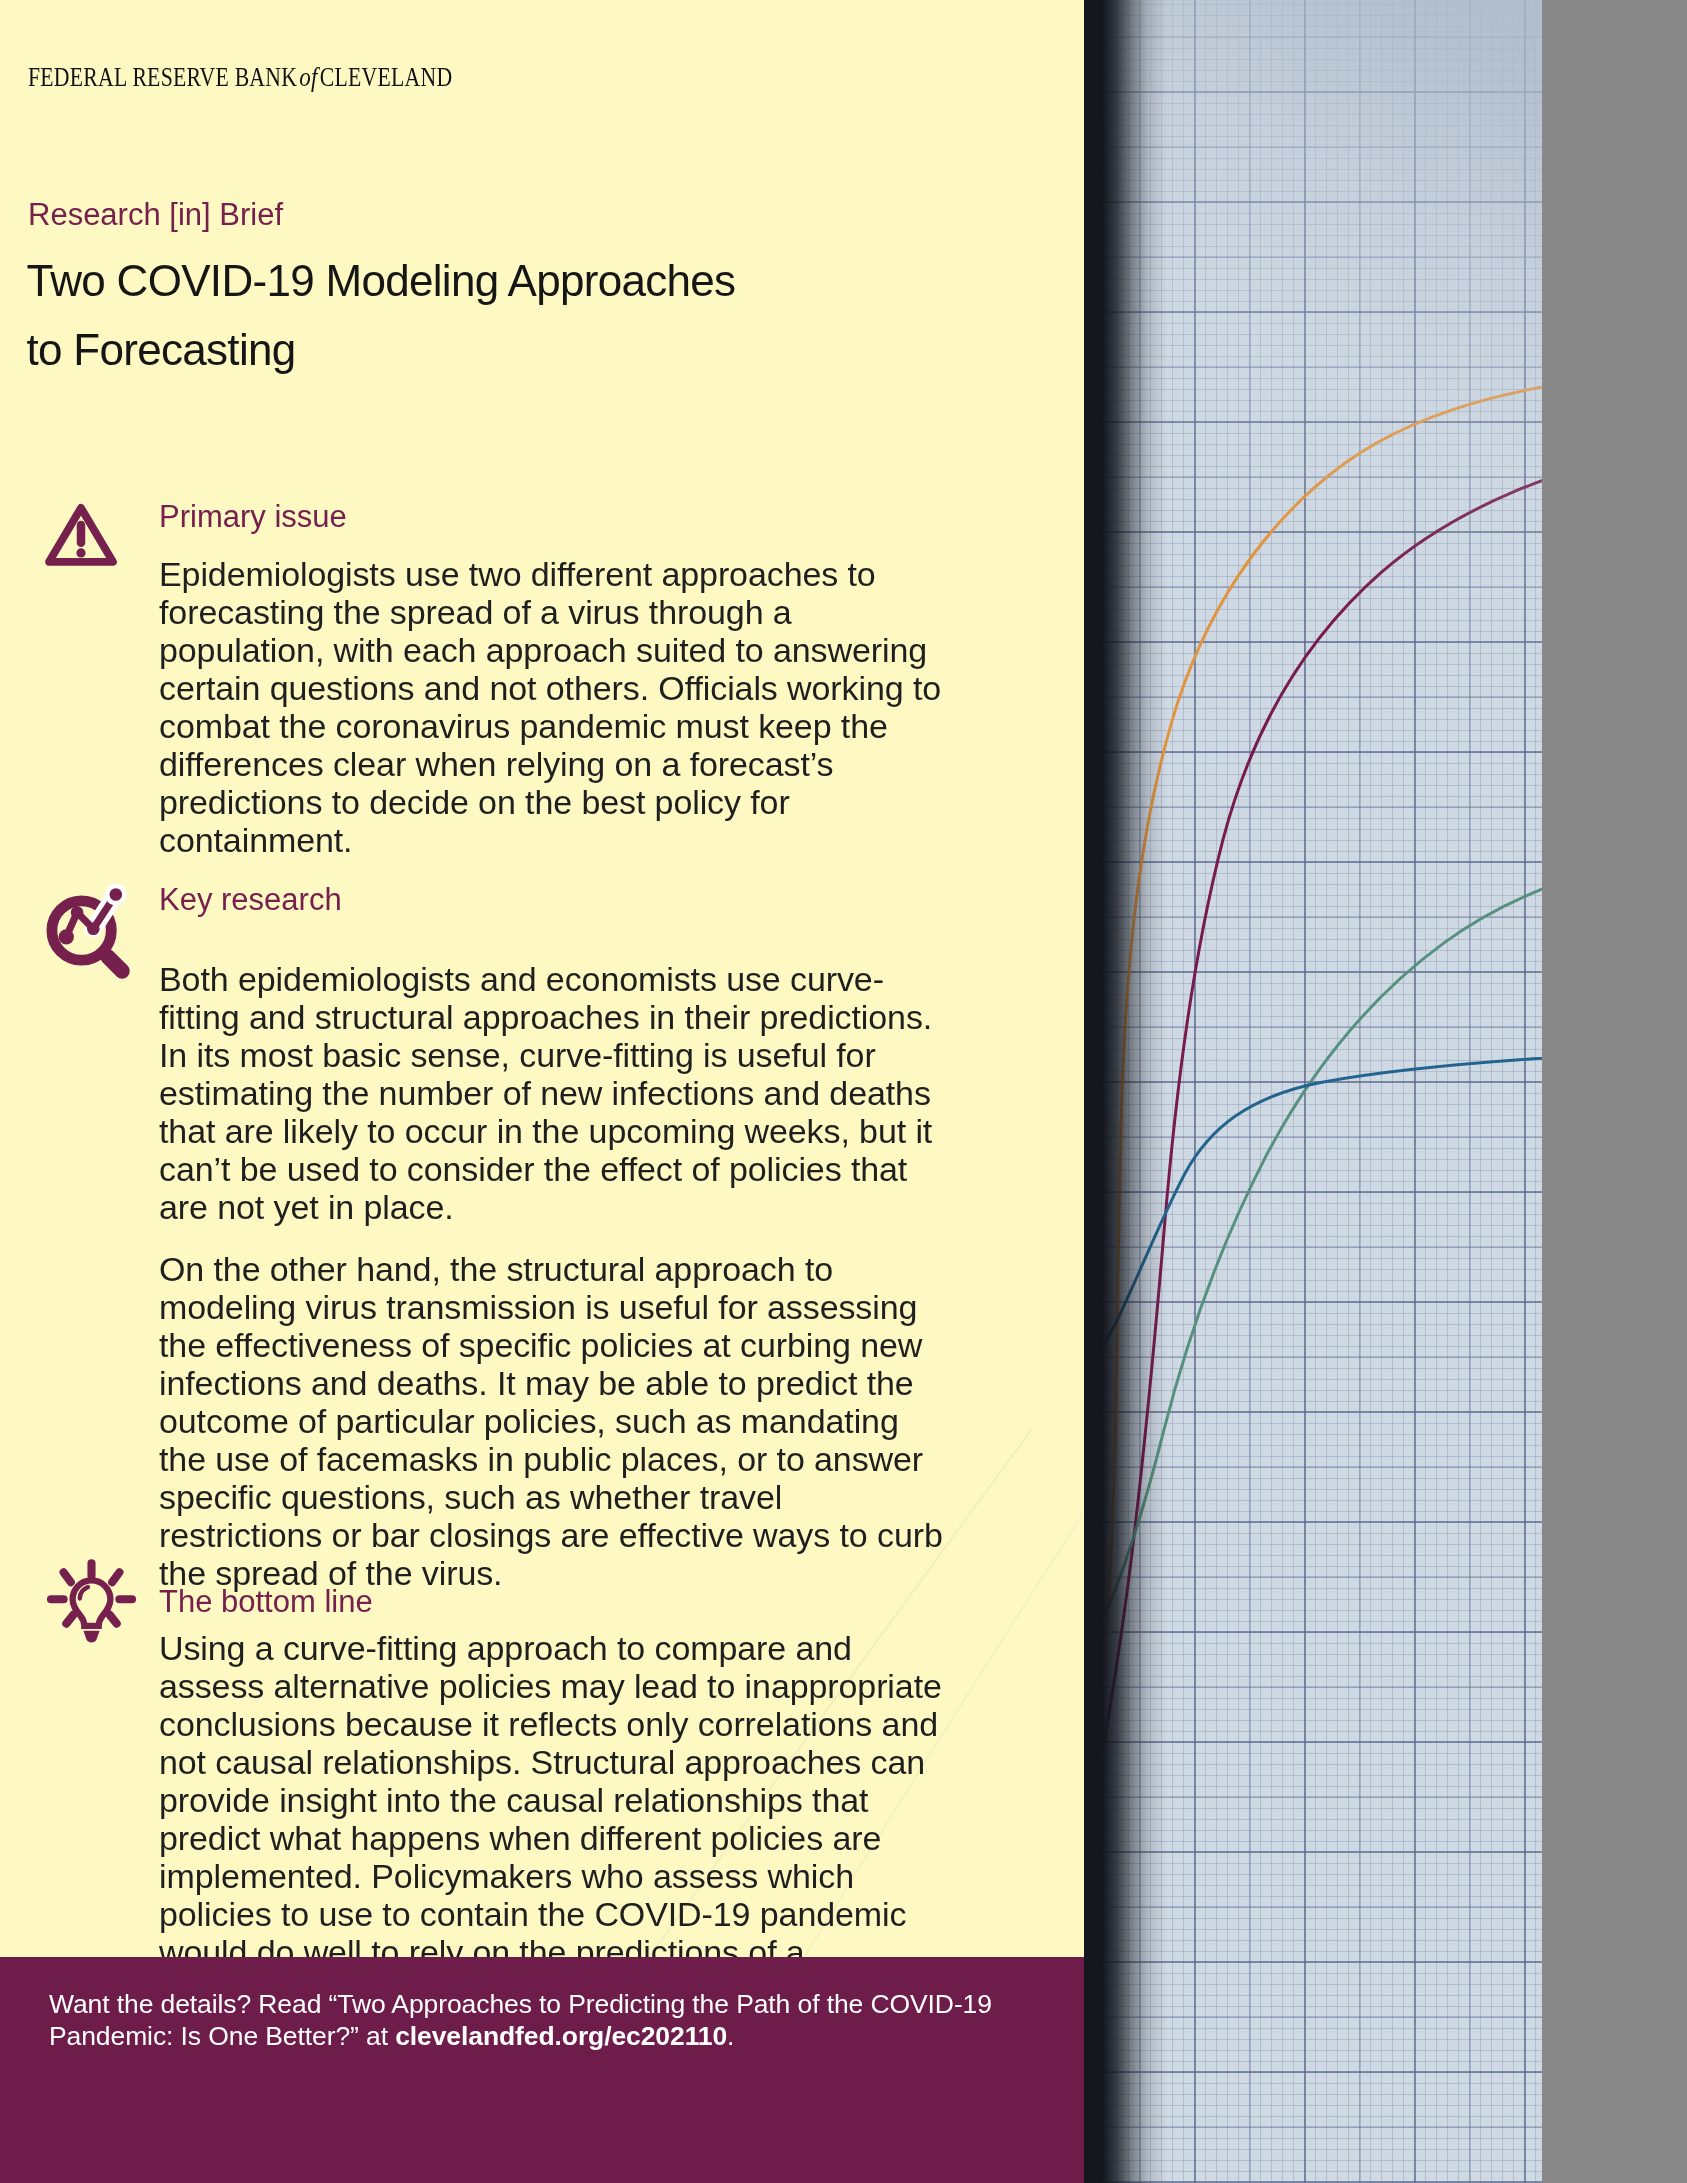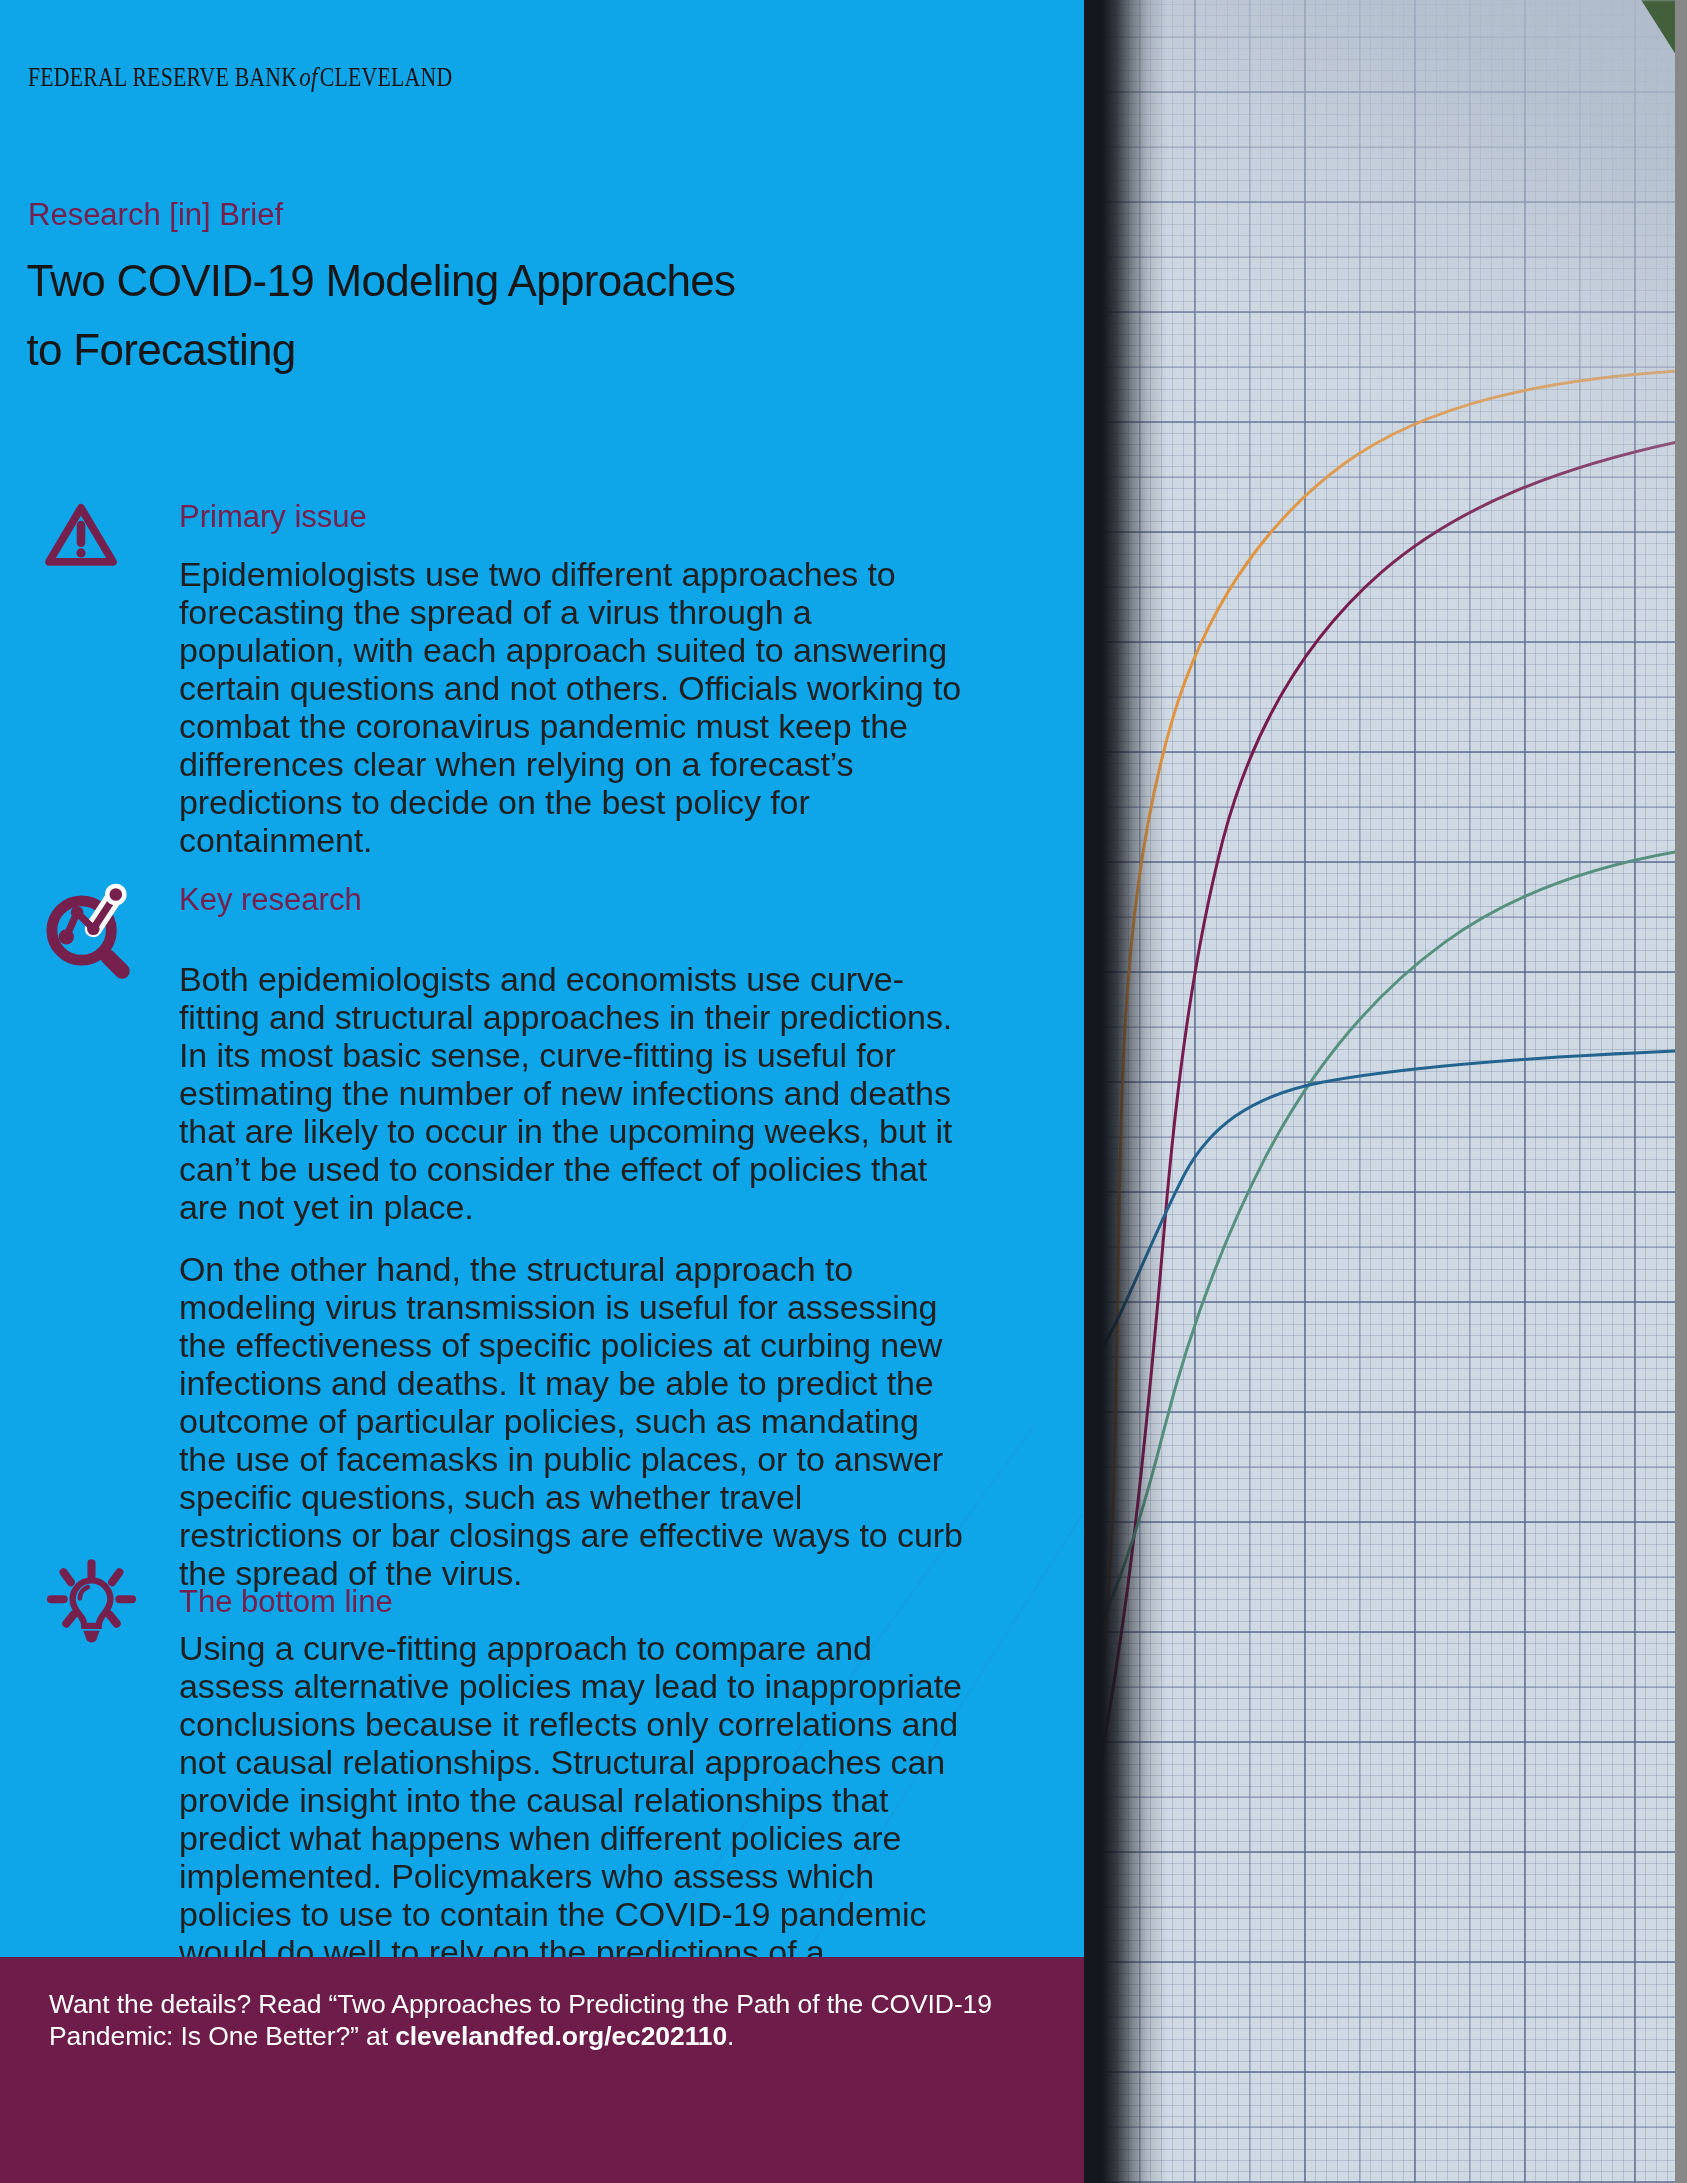--- a/index.html
+++ b/index.html
@@ -4,40 +4,40 @@
 <style>
   :root{
     --maroon:#76204E;
     --footer-bg:#6E1C4A;
     --title:#161616;
     --body:#1F1F1F;
     --paper:#CFD9E3;
   }
   html,body{margin:0;padding:0;background:#888;}
   .page{
-    position:relative;width:1675px;height:2183px;background:#0ea5e9;
+    position:relative;width:1542px;height:2183px;background:#fef9c3;
     font-family:"Liberation Sans",sans-serif;overflow:hidden;
   }
   
   .logo{
     position:absolute;left:28px;top:61px;
     font-family:"Liberation Serif",serif;color:#121212;
     font-size:26.5px;letter-spacing:0.3px;white-space:nowrap;
     transform:scaleX(.82);transform-origin:left top;
   }
   .logo .of{font-style:italic;font-size:28px;padding:0 2.6px;}
   .eyebrow{
     position:absolute;left:28px;top:197px;
     font-size:31px;color:var(--maroon);
   }
   .title{
     position:absolute;left:26.5px;top:246px;margin:0;font-weight:400;
     font-size:44px;line-height:69px;color:var(--title);letter-spacing:-0.7px;
   }
-  .section{position:absolute;left:0;width:1084px;padding-left:20px;}
+  .section{position:absolute;left:0;width:1084px;}
   #s1{top:498px}
   #s2{top:881px}
   #s3{top:1583px}
   .icon{position:absolute;left:42px;top:0;width:99px;height:106px;}
   #s2 .icon{top:0px}
   #s3 .icon{top:-26.5px}
   .content{margin-left:159px;width:784px;}
   .heading{
     margin:0;font-weight:400;font-size:31px;line-height:37px;color:var(--maroon);
   }

